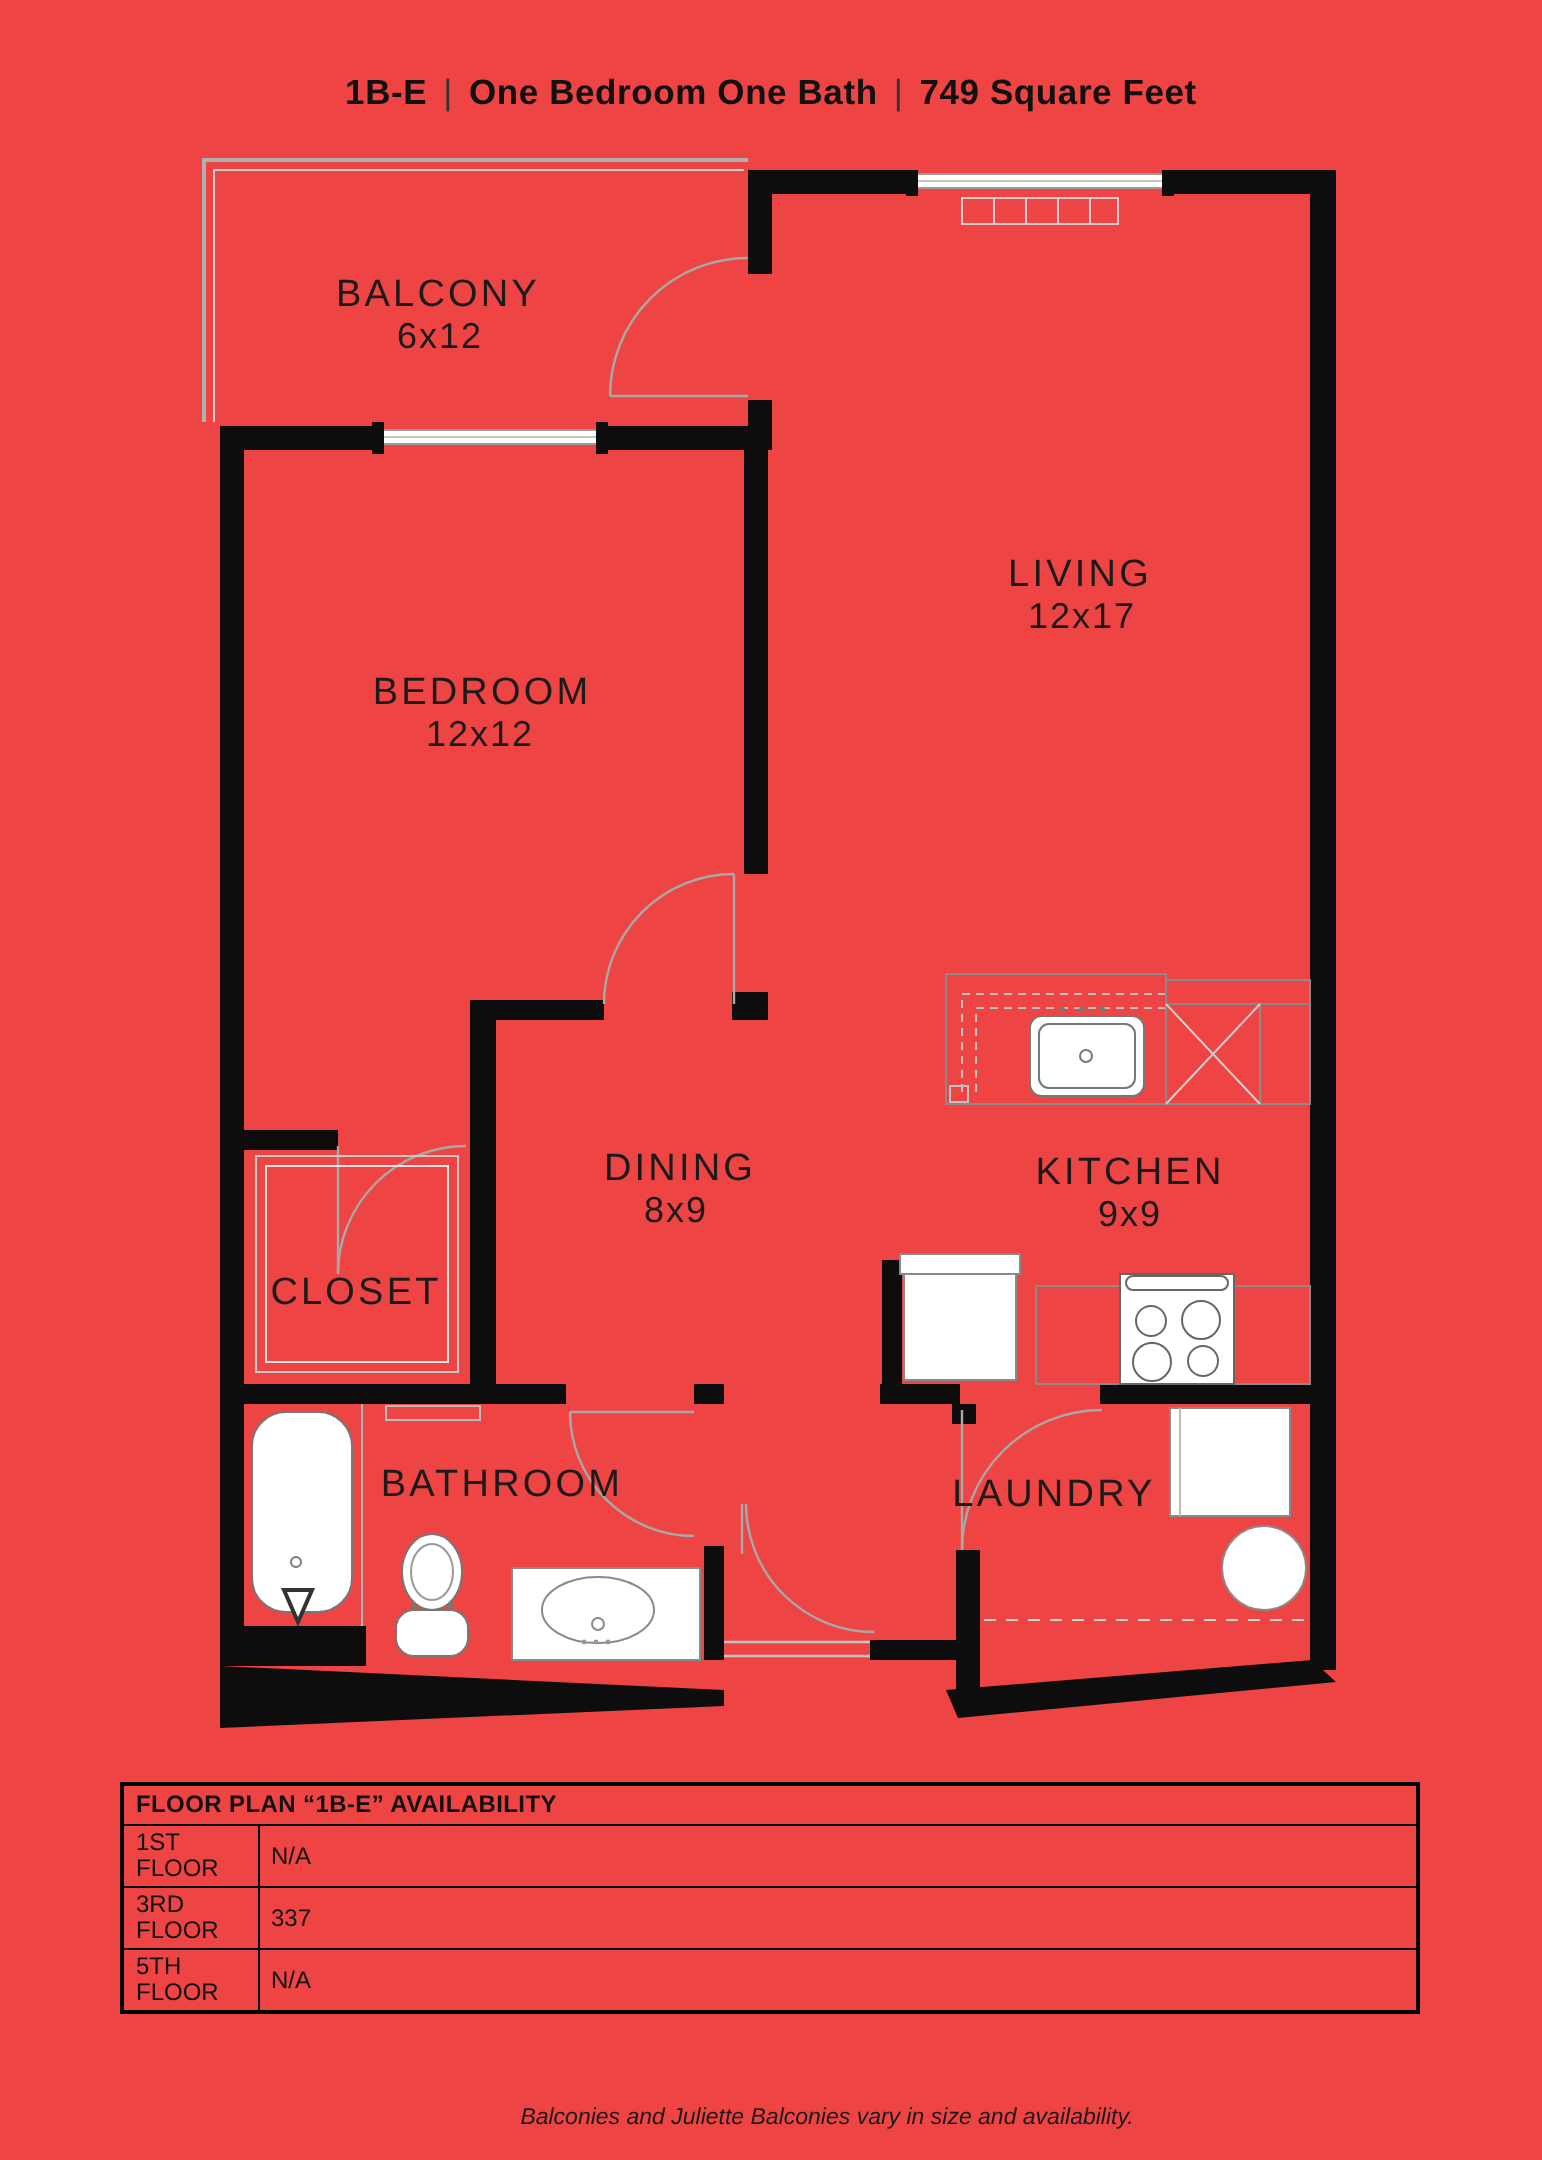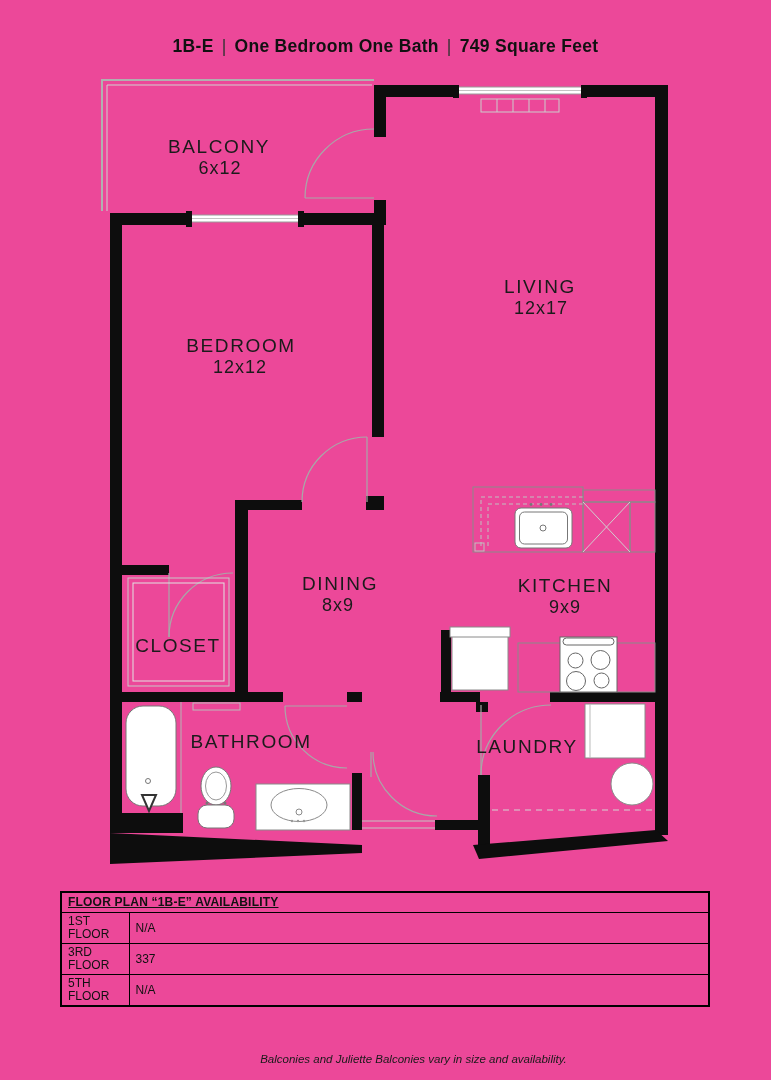--- a/index.html
+++ b/index.html
@@ -1,30 +1,30 @@
 <!DOCTYPE html>
 <html><head>
 <meta charset="utf-8">
 <style>
   html,body{margin:0;padding:0;background:#fff;}
-  .page{position:relative;width:771px;height:1080px;background:#ec4899;overflow:hidden;
+  .page{position:relative;width:771px;height:1080px;background:#ef4444;overflow:hidden;
         font-family:"Liberation Sans",sans-serif;}
   .title{position:absolute;top:36px;left:0;width:771px;text-align:center;
          font-size:17.5px;font-weight:700;color:#111;letter-spacing:.3px;}
   .title .sep{font-weight:400;color:#333;margin:0 8px;}
   .plan-svg{position:absolute;top:0;left:0;}
   svg text{font-family:"Liberation Sans",sans-serif;fill:#1b1b1b;}
   .room-name{font-size:19px;letter-spacing:1.6px;}
   .room-dim{font-size:18px;letter-spacing:1px;}
   table.availability{position:absolute;left:60px;top:891px;width:650px;
         border-collapse:collapse;border:2px solid #000;table-layout:fixed;
         font-size:12px;color:#111;}
   table.availability td,table.availability th{border:1px solid #000;
         padding:2px 6px;line-height:13px;text-align:left;height:15px;}
-  .tbl-title{font-weight:700;letter-spacing:.2px;text-decoration:underline;}
+  .tbl-title{font-weight:700;letter-spacing:.2px;}
   th{font-weight:700;}
   td.val{font-weight:400;}
   col.c1{width:68px;}
   .watermark{position:absolute;left:6px;top:1035px;white-space:nowrap;
         font-size:39px;letter-spacing:1px;color:#ededed;
         -webkit-text-stroke:1.1px #9e9e9e;z-index:5;}
   .footnote{position:absolute;left:0;top:1053px;width:747px;text-align:center;
         font-style:italic;font-size:11.5px;color:#1a1a1a;z-index:6;padding-left:40px;}
 </style>
 </head>

